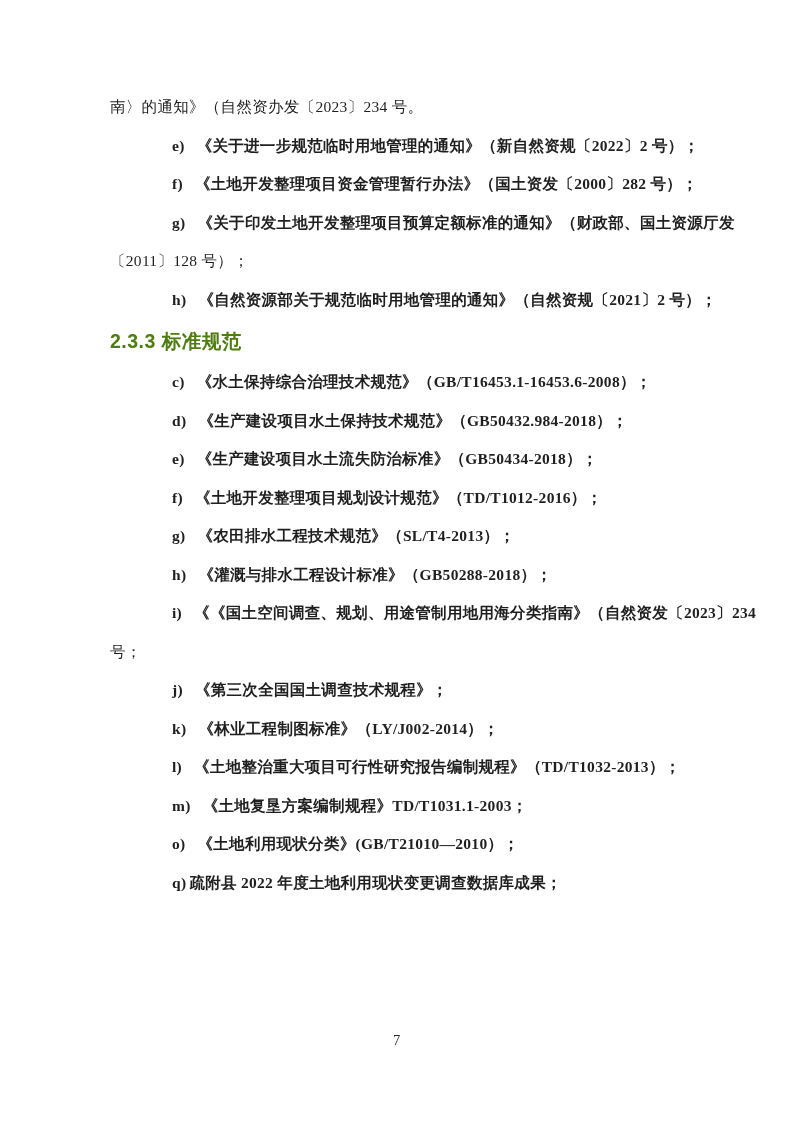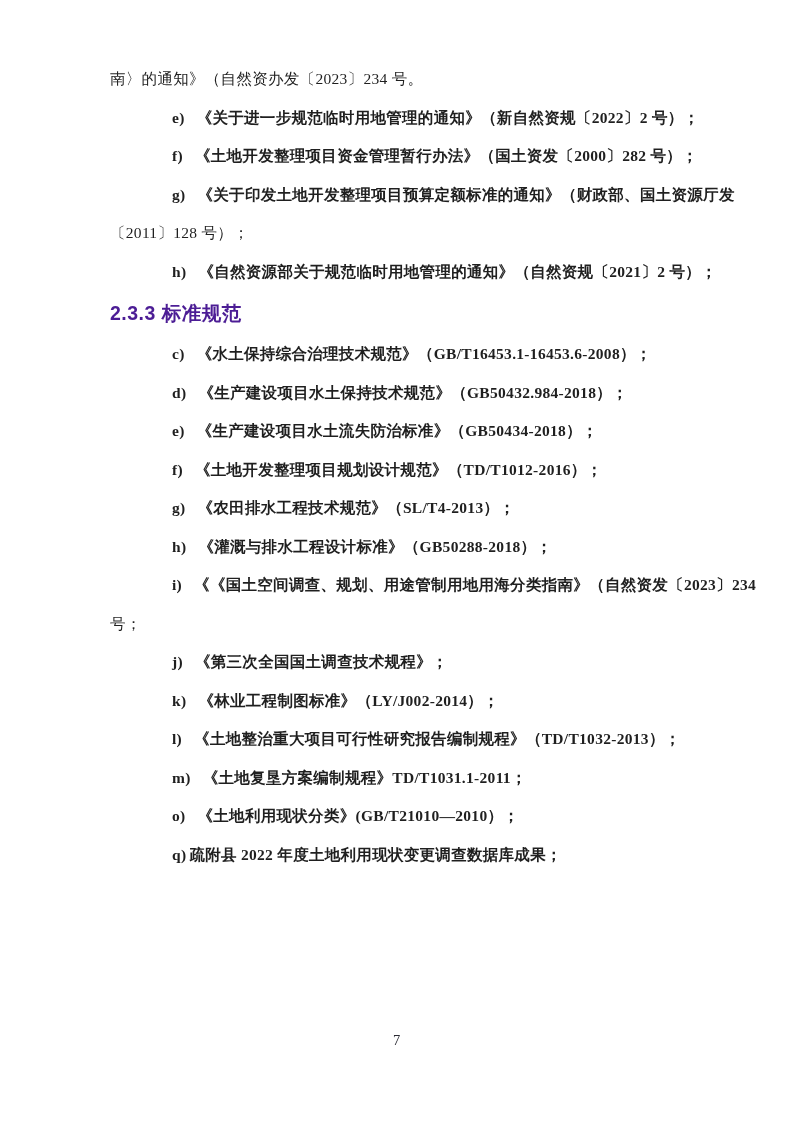--- a/index.html
+++ b/index.html
@@ -13,21 +13,21 @@
     position: relative;
     overflow: hidden;
     font-family: "Liberation Serif", "DejaVu Serif", serif;
     color: #1f1f1f;
   }
   .content {
     position: absolute;
     top: 0;
     left: 110px;
     width: 580px;
-    padding-top: 60px;
+    padding-top: 88px;
   }
   p.line {
     margin: 0;
     font-size: 15.5px;
     line-height: 38.5px;
     white-space: nowrap;
     letter-spacing: 0.3px;
   }
   p.item {
     text-indent: 31px;
@@ -39,21 +39,21 @@
   }
   .standards-list p.item:last-of-type .label {
     margin-right: 3px;
   }
   h3.heading {
     margin: 0;
     font-family: "Liberation Sans", "DejaVu Sans", sans-serif;
     font-size: 19.5px;
     font-weight: 700;
     line-height: 44px;
-    color: #4c1d95;
+    color: #4d7c0f;
     letter-spacing: 0.5px;
     white-space: nowrap;
   }
   .page-number {
     position: absolute;
     top: 1030px;
     left: 0;
     width: 793px;
     text-align: center;
     font-size: 14.5px;
@@ -83,20 +83,20 @@
     <p class="line item"><span class="label">d)</span><span>《生产建设项目水土保持技术规范》（GB50432.984-2018）；</span></p>
     <p class="line item"><span class="label">e)</span><span>《生产建设项目水土流失防治标准》（GB50434-2018）；</span></p>
     <p class="line item"><span class="label">f)</span><span>《土地开发整理项目规划设计规范》（TD/T1012-2016）；</span></p>
     <p class="line item"><span class="label">g)</span><span>《农田排水工程技术规范》（SL/T4-2013）；</span></p>
     <p class="line item"><span class="label">h)</span><span>《灌溉与排水工程设计标准》（GB50288-2018）；</span></p>
     <p class="line item"><span class="label">i)</span><span>《《国土空间调查、规划、用途管制用地用海分类指南》（自然资发〔2023〕234</span></p>
     <p class="line">号；</p>
     <p class="line item"><span class="label">j)</span><span>《第三次全国国土调查技术规程》；</span></p>
     <p class="line item"><span class="label">k)</span><span>《林业工程制图标准》（LY/J002-2014）；</span></p>
     <p class="line item"><span class="label">l)</span><span>《土地整治重大项目可行性研究报告编制规程》（TD/T1032-2013）；</span></p>
-    <p class="line item"><span class="label">m)</span><span>《土地复垦方案编制规程》TD/T1031.1-2011；</span></p>
+    <p class="line item"><span class="label">m)</span><span>《土地复垦方案编制规程》TD/T1031.1-2003；</span></p>
     <p class="line item"><span class="label">o)</span><span>《土地利用现状分类》(GB/T21010—2010）；</span></p>
     <p class="line item"><span class="label">q)</span><span>疏附县 2022 年度土地利用现状变更调查数据库成果；</span></p>
   </div>
 
 </div>
 
 <div class="page-number">7</div>
 
 </body></html>

